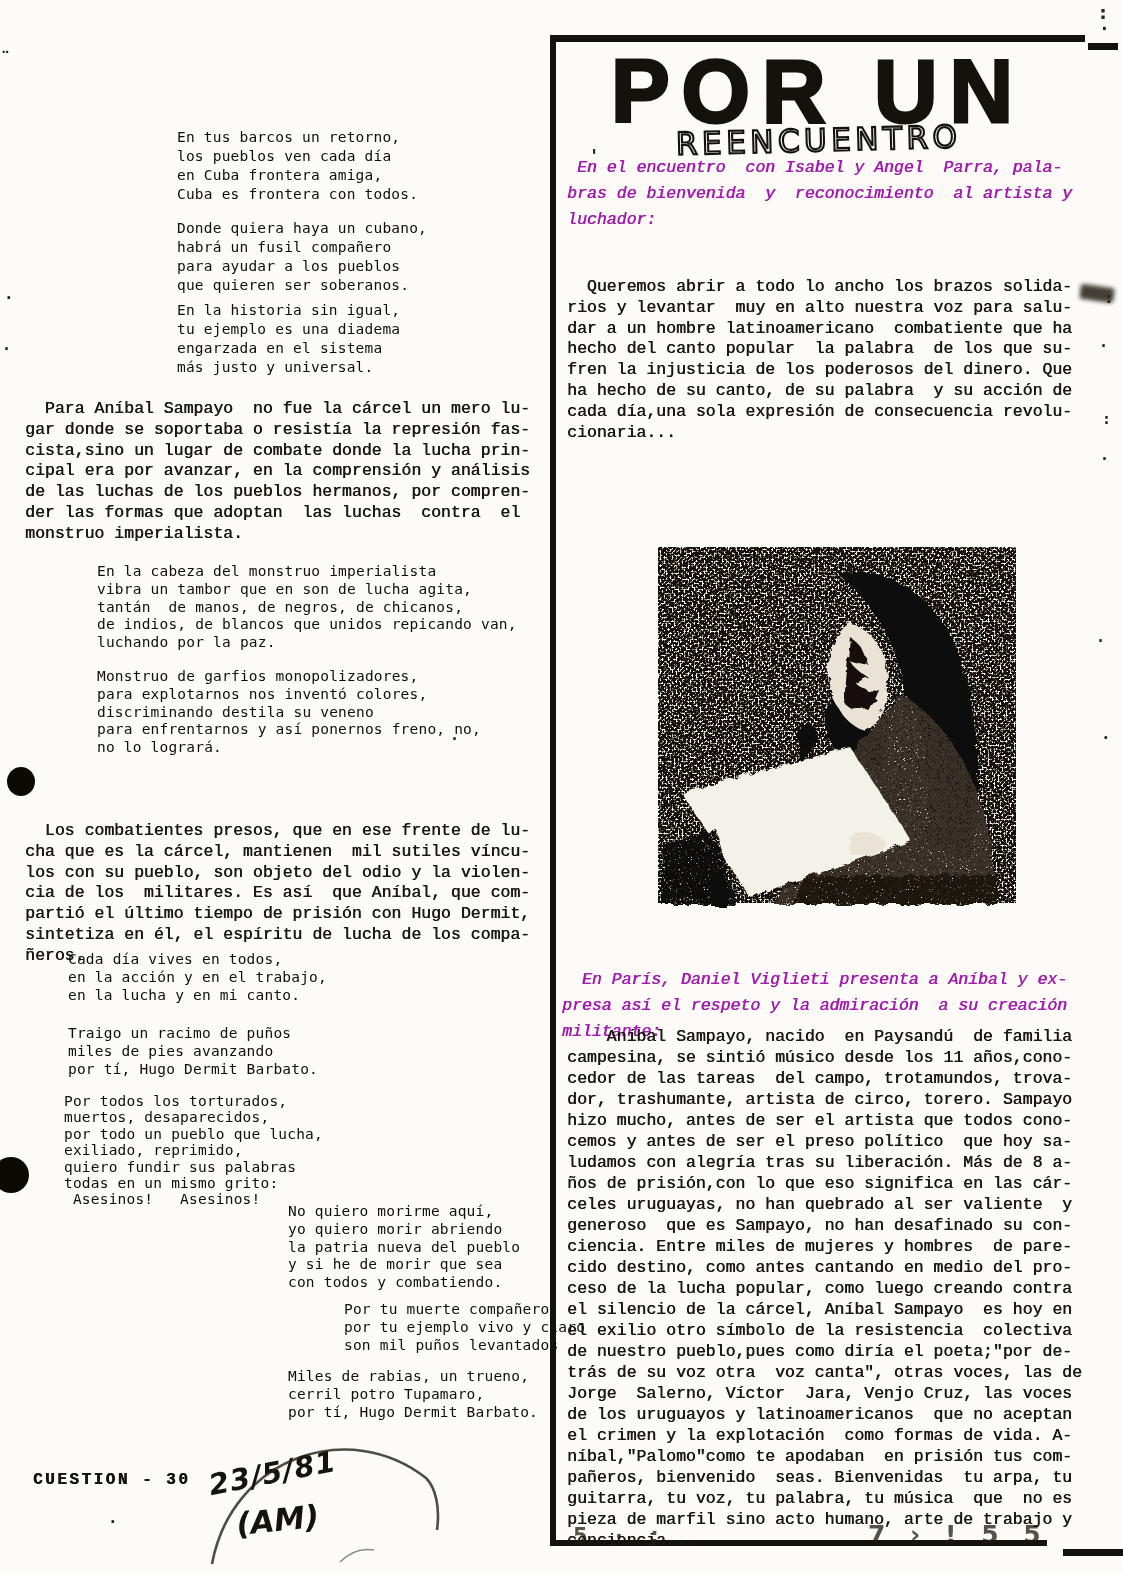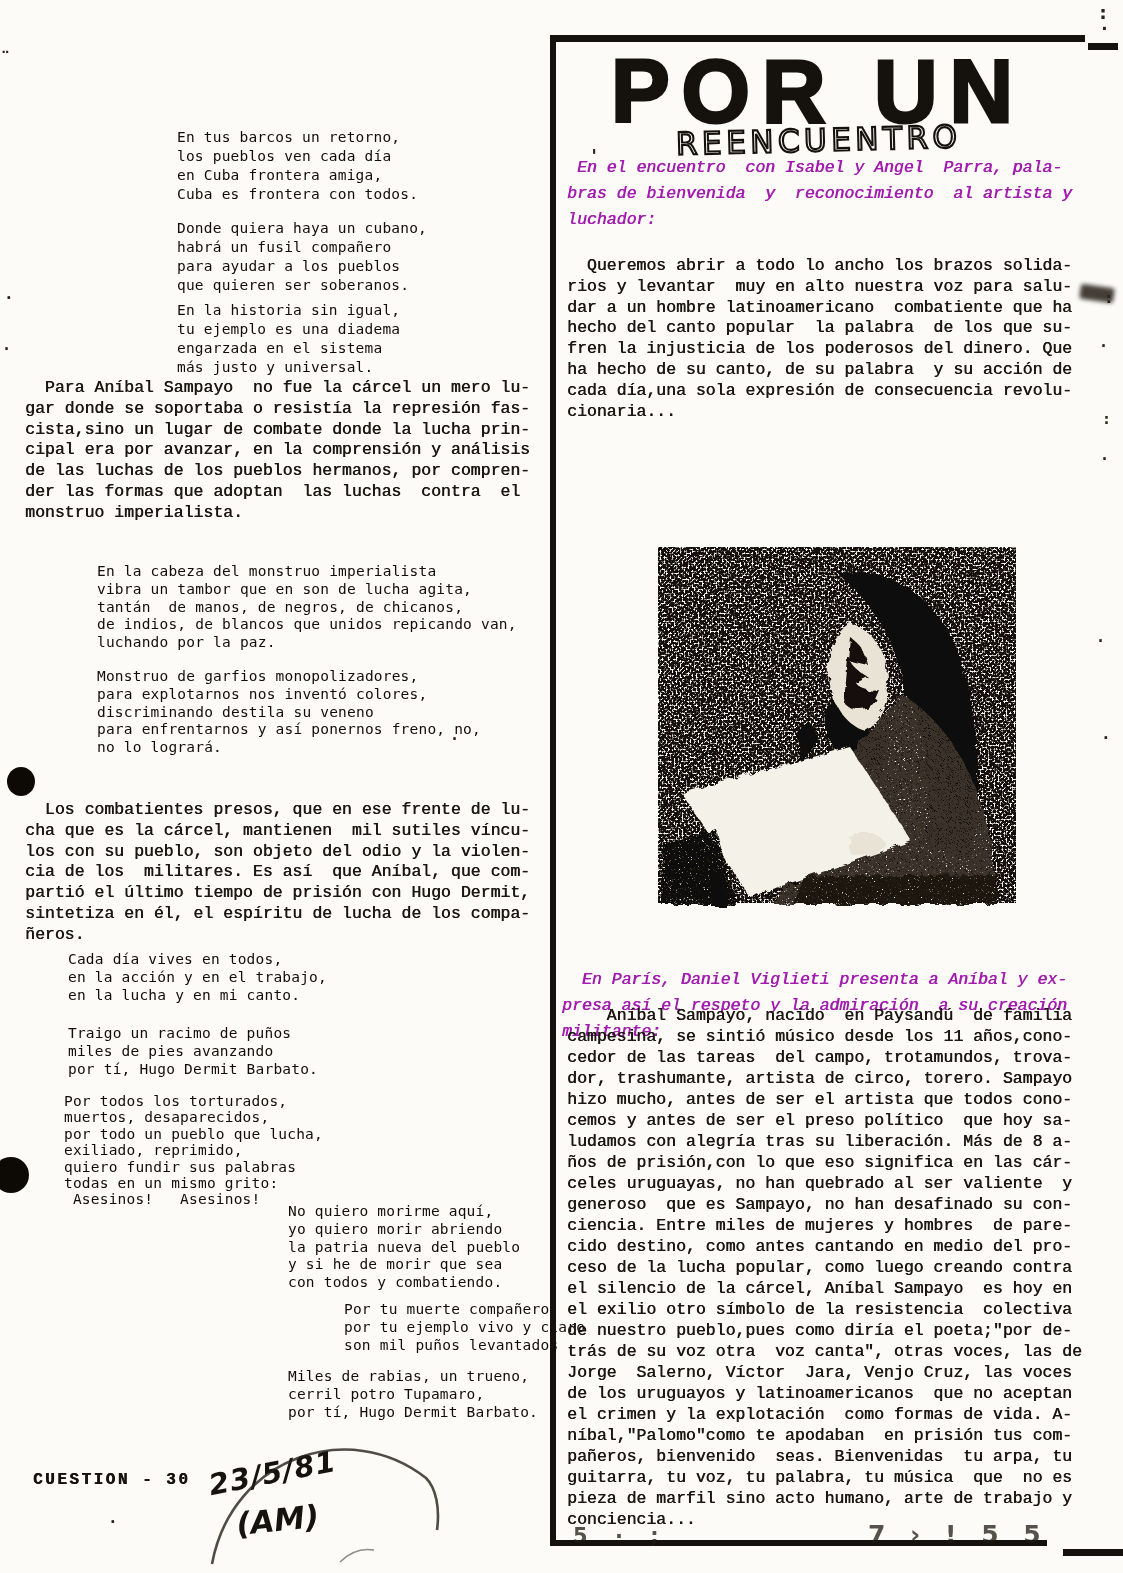--- a/index.html
+++ b/index.html
@@ -1,20 +1,20 @@
 <!DOCTYPE html>
 <html><head>
 <meta charset="utf-8">
 <style>
   html,body{margin:0;padding:0;background:#e8e6e0;}
   .page{position:relative;width:1123px;height:1573px;background:#fcfbf7;overflow:hidden;
         color:#1a1510;font-family:"Liberation Mono",monospace;}
   .abs{position:absolute;}
   .prose{position:absolute;white-space:pre;font-family:"Liberation Mono",monospace;
-         font-size:16.5px;line-height:20.8px;text-shadow:0.5px 0 0 currentColor;color:#1c1712;}
+         font-size:16.5px;line-height:20.8px;text-shadow:0.5px 0 0 currentColor;color:#1c1712;margin-top:21px;}
   .italic-note{position:absolute;white-space:pre;font-family:Liberation Mono, monospace;
          font-style:italic;font-size:16.5px;line-height:26px;
          text-shadow:0.6px 0 0 currentColor;color:#a21caf;}
   .poem{position:absolute;white-space:pre;font-family:"DejaVu Sans Mono",monospace;
         font-weight:normal;font-size:14.5px;line-height:17.8px;letter-spacing:0.2px;color:#120d08;}
   .poem-tall{line-height:19px;}
   .poem-tight{line-height:16.4px;}
   .title-big{position:absolute;left:551px;top:40px;width:534px;text-align:center;
         font-family:"Liberation Sans",sans-serif;font-weight:bold;font-size:88px;
         letter-spacing:12px;color:#15110c;-webkit-text-stroke:3px #15110c;

